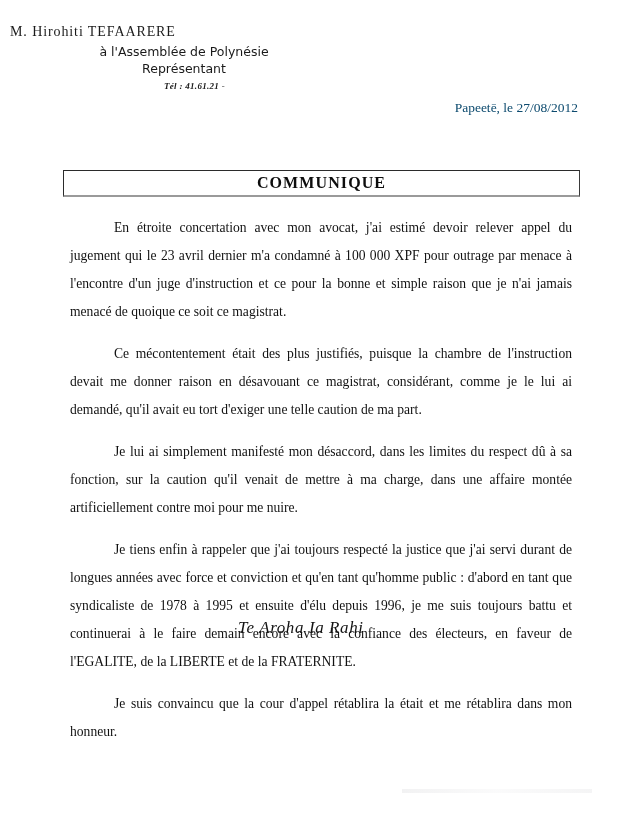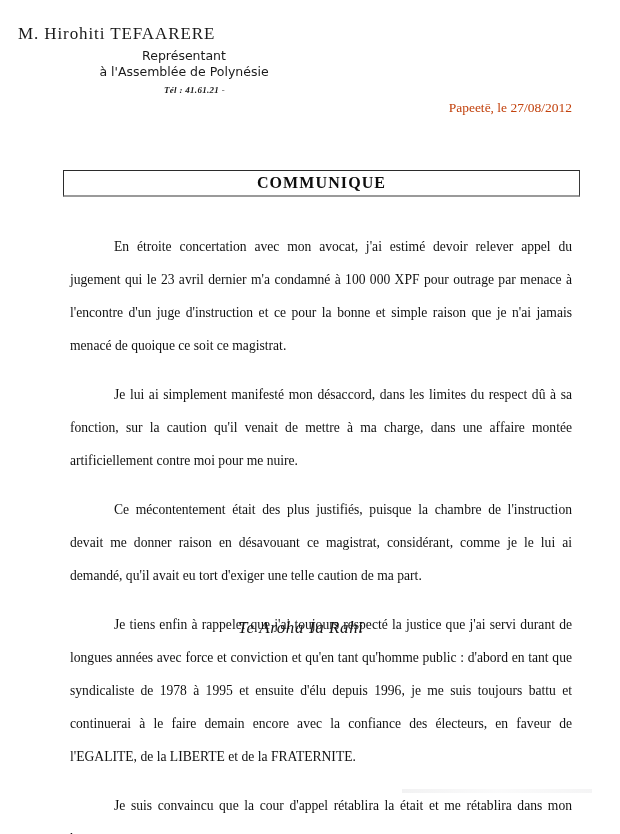--- a/index.html
+++ b/index.html
@@ -26,24 +26,24 @@
   
   .letterhead {
     position: absolute;
     left: 0;
     top: 24px;
     width: 360px;
     text-align: left;
   }
   .lh-name {
     font-family: "Liberation Serif", "DejaVu Serif", serif;
-    font-size: 17px;
+    font-size: 14px;
     letter-spacing: 0.9px;
     color: #1a1a1a;
-    padding-left: 18px;
+    padding-left: 10px;
     line-height: 1.15;
     white-space: nowrap;
   }
   .lh-sub {
     font-family: "DejaVu Sans", "Liberation Sans", sans-serif;
     font-size: 12.5px;
     color: #1a1a1a;
     text-align: center;
     line-height: 1.33;
     padding-left: 8px;
@@ -59,24 +59,24 @@
     text-align: center;
     line-height: 1.5;
     padding-left: 8px;
     margin-top: 3px;
     margin-left: 21px;
   }
 
   
   .dateline {
     position: absolute;
-    right: 48px;
+    right: 42px;
     top: 100px;
     font-size: 13.5px;
-    color: #c2410c;
+    color: #0c4a6e;
     white-space: nowrap;
   }
 
   
   .title-box {
     position: absolute;
     left: 63px;
     top: 170px;
     width: 517px;
     height: 27px;
@@ -100,25 +100,25 @@
   
   .body-block {
     position: absolute;
     left: 70px;
     top: 214px;
     width: 502px;
   }
   .para {
     font-family: "Liberation Serif", "DejaVu Serif", serif;
     font-size: 13.6px;
-    line-height: 33px;
+    line-height: 28px;
     text-align: justify;
     text-indent: 44px;
     color: #111111;
-    margin: 16px 0 14px 0;
+    margin: 0 0 14px 0;
   }
   .para:last-child { margin-bottom: 0; }
 
   
   .closing {
     position: absolute;
     left: 238px;
     top: 618px;
     font-family: "Liberation Serif", "DejaVu Serif", serif;
     font-style: italic;
@@ -165,38 +165,38 @@
   }
 </style>
 </head>
 <body>
 
 <div class="page">
 
   <div class="letterhead">
     <div class="lh-name">M. Hirohiti TEFAARERE</div>
     <div class="lh-sub">
+      <div>à l'Assemblée de Polynésie</div>
       <div>Représentant</div>
-      <div>à l'Assemblée de Polynésie</div>
     </div>
     <div class="lh-contact">
       <div>Tél : 41.61.21 -</div>
     </div>
   </div>
 
   <div class="dateline">Papeetē, le 27/08/2012</div>
 
   <div class="title-box">
     <span class="title-text">COMMUNIQUE</span>
   </div>
 
   <div class="body-block">
     <p class="para">En étroite concertation avec mon avocat, j'ai estimé devoir relever appel du jugement qui le 23 avril dernier m'a condamné à 100 000 XPF pour outrage par menace à l'encontre d'un juge d'instruction et ce pour la bonne et simple raison que je n'ai jamais menacé de quoique ce soit ce magistrat.</p>
+    <p class="para">Ce mécontentement était des plus justifiés, puisque la chambre de l'instruction devait me donner raison en désavouant ce magistrat, considérant, comme je le lui ai demandé, qu'il avait eu tort d'exiger une telle caution de ma part.</p>
     <p class="para">Je lui ai simplement manifesté mon désaccord, dans les limites du respect dû à sa fonction, sur la caution qu'il venait de mettre à ma charge, dans une affaire montée artificiellement contre moi pour me nuire.</p>
-    <p class="para">Ce mécontentement était des plus justifiés, puisque la chambre de l'instruction devait me donner raison en désavouant ce magistrat, considérant, comme je le lui ai demandé, qu'il avait eu tort d'exiger une telle caution de ma part.</p>
     <p class="para">Je tiens enfin à rappeler que j'ai toujours respecté la justice que j'ai servi durant de longues années avec force et conviction et qu'en tant qu'homme public : d'abord en tant que syndicaliste de 1978 à 1995 et ensuite d'élu depuis 1996,  je me suis toujours battu et continuerai à le faire demain encore avec la confiance des électeurs, en faveur de l'EGALITE, de la LIBERTE et de la FRATERNITE.</p>
     <p class="para">Je suis convaincu que la cour d'appel rétablira la était et me rétablira dans mon honneur.</p>
   </div>
 
   <div class="closing">Te Aroha Ia Rahi</div>
 
 
   <div class="scan-speck"></div>
 
 </div>

